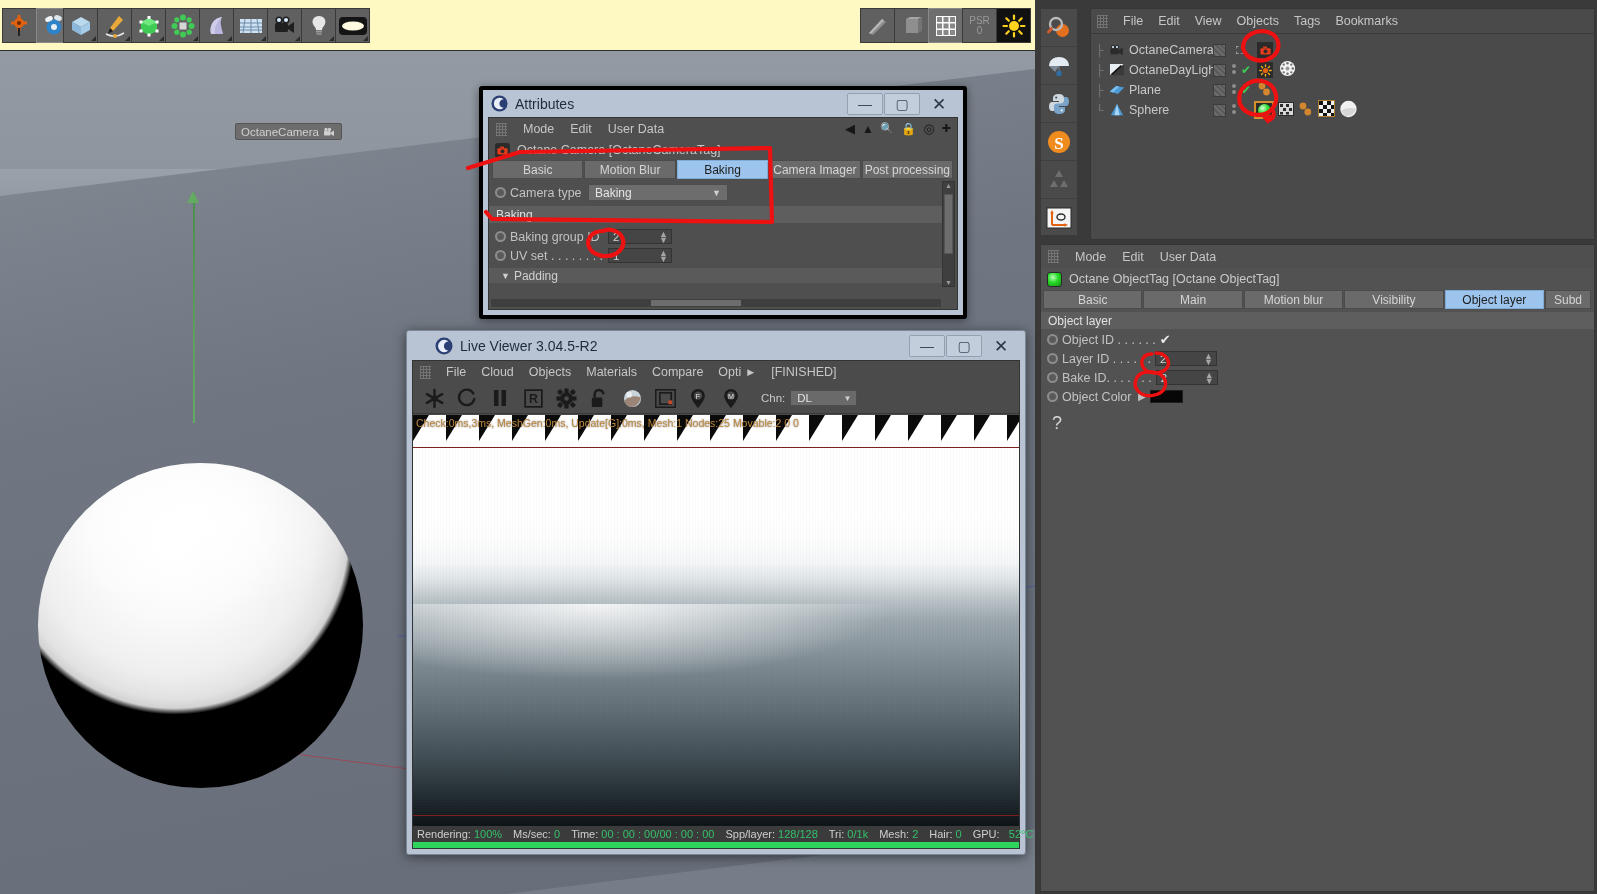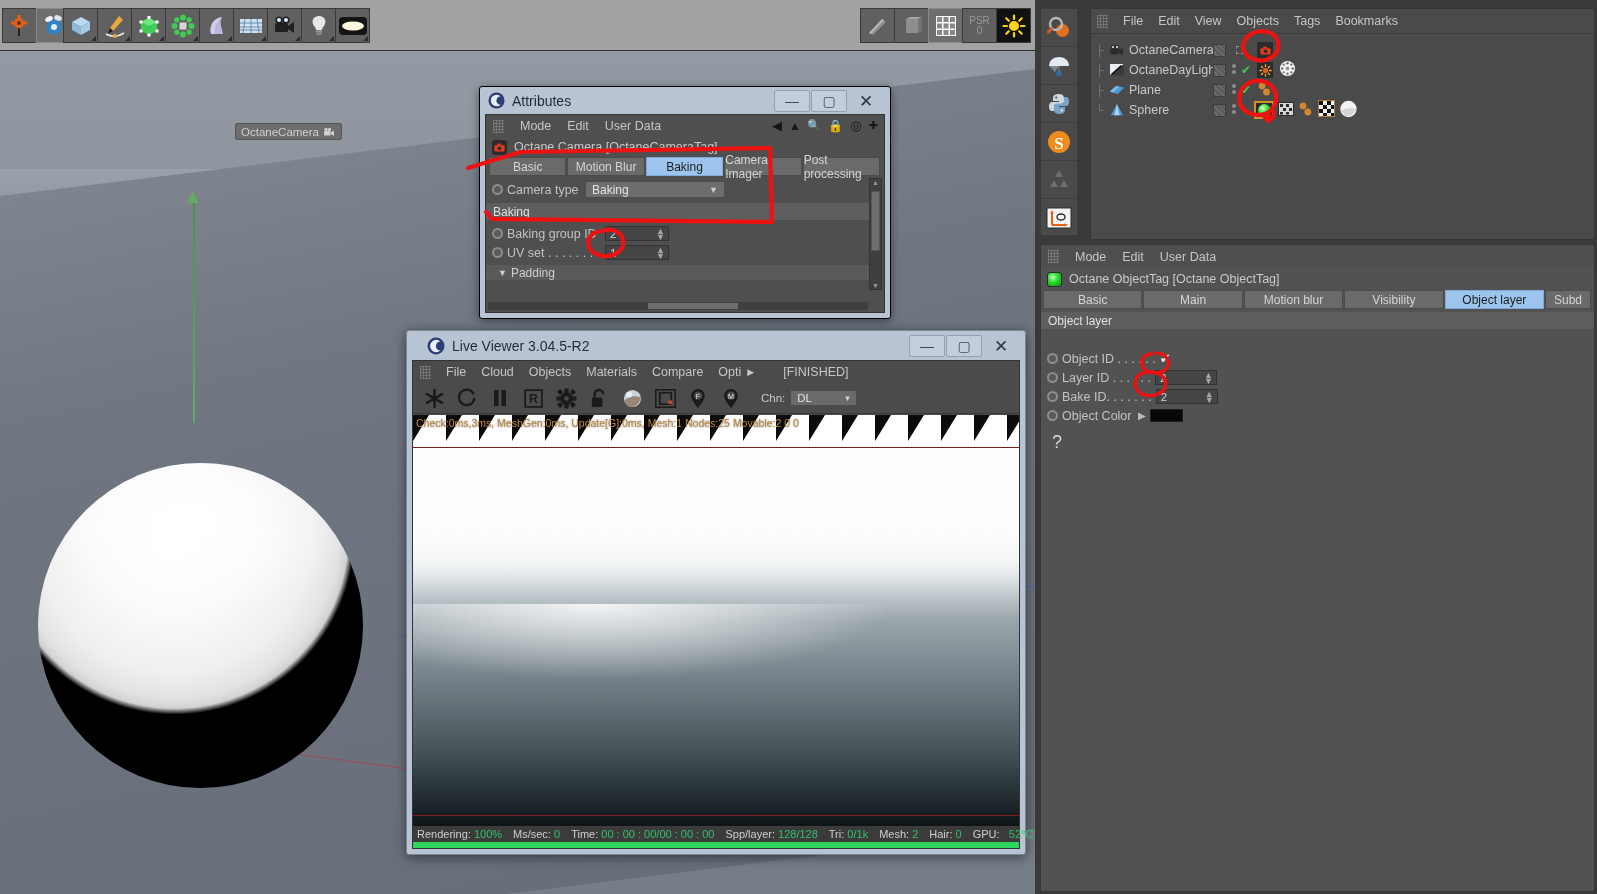--- a/index.html
+++ b/index.html
@@ -1,21 +1,21 @@
 <!DOCTYPE html>
 <html><head>
 <meta charset="utf-8">
 <style>
   * { box-sizing: border-box; margin:0; padding:0; }
   html,body { width:1597px; height:894px; overflow:hidden; background:#3a3a3a;
     font-family:"Liberation Sans", sans-serif; -webkit-font-smoothing:antialiased; }
 
   
   #top-toolbar{ position:absolute; left:0; top:0; width:1035px; height:51px;
-    background:#a3a3a3; border-bottom:1px solid #2f2f2f; }
+    background:#fef9c3; border-bottom:1px solid #2f2f2f; }
   .tb-group{ position:absolute; top:8px; display:flex; }
   .tb-btn{ width:35px; height:35px; background:#606060; border:1px solid #3a3a3a;
     margin-right:-1px; display:flex; align-items:center; justify-content:center;
     position:relative; }
   .tb-btn.sel{ background:#6e6e6e; border-color:#8a8a8a; }
   .tb-btn .corner{ position:absolute; right:1px; bottom:1px; width:0;height:0;
     border-left:5px solid transparent; border-bottom:5px solid #2b2b2b;}
 
   
   #viewport{ position:absolute; left:0; top:51px; width:1035px; height:843px;
@@ -102,22 +102,22 @@
     background:#5a5a5a; flex:none;}
   .plabel{ min-width:88px; color:#c2c2c2;}
   .numfield{ width:62px;height:15px;background:#454545;border:1px solid #333;
     color:#d5d5d5;font-size:11.5px;display:flex;align-items:center;
     padding-left:4px;position:relative;}
   .spin{ position:absolute;right:3px;top:1px;color:#a5a5a5;font-size:9px;line-height:6px;}
   .ckbox{ width:11px;height:11px;background:#2e2e2e;border:1px solid #1d1d1d;}
   .swatch{ width:33px;height:13px;background:#070707;border:1px solid #1f1f1f;}
 
   
-  #attr-dlg{ position:absolute; left:479px; top:86px; width:412px; height:233px;
-    background:#b8c4d3; border:1px solid #000000; border-radius:3px;
+  #attr-dlg{ position:absolute; left:479px; top:86px; width:488px; height:233px;
+    background:#b8c4d3; border:4px solid #000000; border-radius:3px;
     box-shadow:0 2px 10px rgba(0,0,0,.45); }
   #attr-dlg-tb{ height:27px; display:flex; align-items:center; padding-left:8px;
     color:#1e2b3a; font-size:14px; gap:7px;}
   .winbtn{ width:36px;height:22px;border:1px solid #93a0af;background:#c3cedc;
     display:flex;align-items:center;justify-content:center;color:#3d4a59;font-size:14px;
     border-radius:2px;}
   #attr-dlg-body{ position:absolute; left:5px; right:5px; top:27px; bottom:5px;
     background:#4f4f4f; border:1px solid #353535;}
   #ad-menu{ height:22px; display:flex; align-items:center; gap:16px;
     padding-left:7px; color:#c6c6c6; font-size:12.5px; position:relative;}
@@ -135,22 +135,22 @@
     background:#6d6d6d; border:1px solid #555;}
   #ad-hscroll{ position:absolute; left:2px; right:16px; bottom:2px; height:8px;
     background:#3f3f3f;}
   #ad-hthumb{ position:absolute; left:160px; width:90px; height:6px; top:1px;
     background:#6d6d6d;}
 
   
   #lv{ position:absolute; left:406px; top:330px; width:620px; height:525px;
     background:#b8c4d3; border:1px solid #7b8794; border-radius:3px;
     box-shadow:0 2px 12px rgba(0,0,0,.5);}
-  #lv-tb{ height:29px; display:flex; align-items:center; padding-left:20px;
-    color:#1e2b3a; font-size:14px; gap:7px;}
+  #lv-tb{ height:29px; display:flex; align-items:center; padding-left:4px;
+    color:#1e2b3a; font-size:14px; gap:7px;margin-left:24px;}
   #lv-body{ position:absolute; left:5px; right:5px; top:29px; bottom:5px;
     background:#4b4b4b; border:1px solid #333;}
   #lv-menu{ height:22px; display:flex; align-items:center; gap:15px;
     padding-left:7px; color:#c6c6c6; font-size:12.5px;}
   #lv-icons{ height:31px; display:flex; align-items:center; gap:11px;
     padding-left:10px; background:#4b4b4b; border-bottom:1px solid #3a3a3a;}
   .lvi{ color:#1b1b1b; font-size:19px; line-height:1; display:flex;
     align-items:center; justify-content:center; width:22px; height:22px;}
   #chn{ display:flex; align-items:center; gap:5px; margin-left:8px;
     color:#c9c9c9; font-size:11.5px;}
@@ -630,21 +630,21 @@
   <div id="attr-tabs">
     <div class="atab">Basic</div>
     <div class="atab">Main</div>
     <div class="atab">Motion blur</div>
     <div class="atab">Visibility</div>
     <div class="atab active">Object layer</div>
     <div class="atab" style="flex:0 0 46px;">Subd</div>
   </div>
   <div class="sect-bar">Object layer</div>
 
-  <div class="prow" style="margin-top:20px;">
+  <div class="prow" style="margin-top:1px;">
     <span class="radio"></span>
     <span class="plabel">Object ID . . . . . .</span>
     <span style="color:#eaeaea;font-size:13px;">✔</span>
   </div>
   <div class="prow">
     <span class="radio"></span>
     <span class="plabel">Layer ID . . . . . .</span>
     <span class="numfield">
       <span>2</span>
       <span class="spin">▲<br>▼</span>
@@ -774,21 +774,21 @@
   <div id="lv-body">
     <div id="lv-menu">
       <span class="grip"></span>
       <span>File</span>
       <span>Cloud</span>
       <span>Objects</span>
       <span>Materials</span>
       <span>Compare</span>
       <span>Opti</span>
       <span style="font-size:9px;margin-left:-9px;">▶</span>
-      <span style="margin-left:14px;text-align:center;">[FINISHED]</span>
+      <span style="margin-left:2px;text-align:center;">[FINISHED]</span>
     </div>
     <div id="lv-icons">
       <span class="lvi">
         <svg width="21" height="21" viewBox="0 0 22 22">
           <g stroke="#1b1b1b" stroke-width="2.6" stroke-linecap="round">
             <line x1="11" y1="2" x2="11" y2="20"></line>
               <line x1="3" y1="6.5" x2="19" y2="15.5"></line>
             <line x1="3" y1="15.5" x2="19" y2="6.5"></line>
             </g>
           <circle cx="11" cy="11" r="3" fill="#1b1b1b"></circle>

